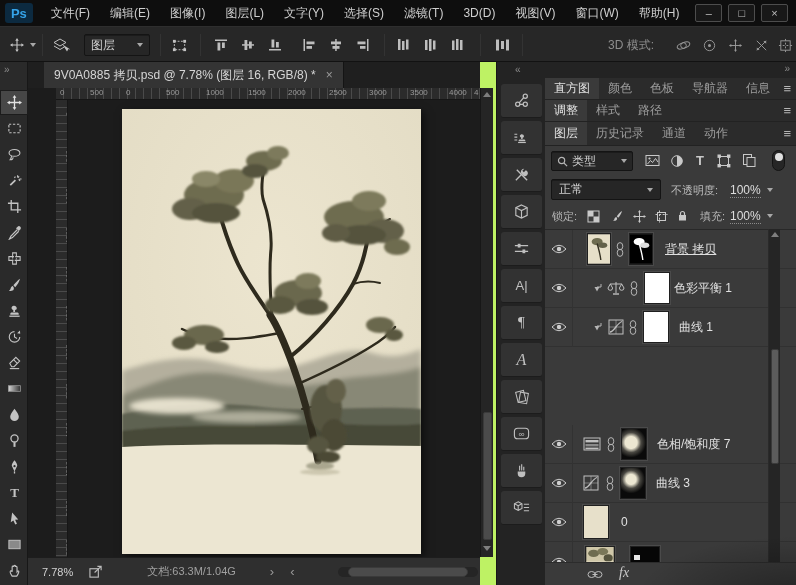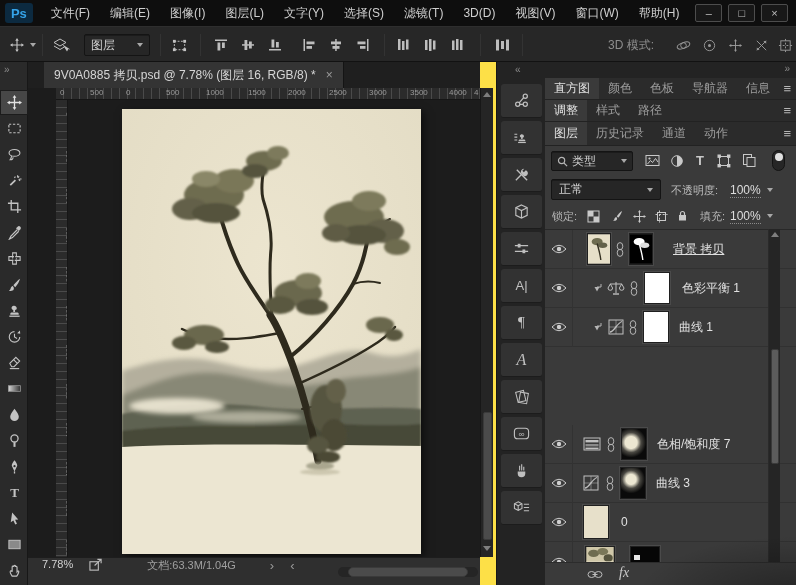--- a/index.html
+++ b/index.html
@@ -1,19 +1,19 @@
 <!DOCTYPE html>
 <html><head>
 <meta charset="utf-8">
 <style>
   *{margin:0;padding:0;box-sizing:border-box}
   html,body{width:796px;height:585px;overflow:hidden}
   body{background:#1e1e1e;font-family:"Liberation Sans","DejaVu Sans",sans-serif;color:#c8c8c8;
        -webkit-font-smoothing:antialiased}
-  #app{position:relative;width:796px;height:585px;background:#fde047}
+  #app{position:relative;width:796px;height:585px;background:#bef264}
   .abs{position:absolute}
   svg{display:block}
   
   #menubar{position:absolute;left:0;top:0;width:796px;height:26px;background:#0e0e0e;display:flex;align-items:center}
   #pslogo{width:28px;height:20px;margin-left:5px;background:#0c2a40;border-radius:3px;color:#35a3e8;
           font-weight:bold;font-size:13px;display:flex;align-items:center;justify-content:center}
   .mi{font-size:12px;color:#cfcfcf;padding:0 10px;line-height:26px;white-space:nowrap}
   .winbtn{width:27px;height:18px;border:1px solid #4d4d4d;border-radius:2px;color:#c0c0c0;font-size:11px;
           display:flex;align-items:center;justify-content:center;margin-left:6px;background:#181818}
   
@@ -35,21 +35,21 @@
   #pasteboard{position:absolute;left:28px;top:88px;width:452px;height:469px;background:#1c1c1c}
   .ruler{background:#2b2b2b;position:absolute;overflow:hidden}
   .rlab{position:absolute;font-size:8px;color:#9a9a9a;top:0}
   .rlabv{position:absolute;font-size:7px;color:#7c7c7c;transform:rotate(-90deg);transform-origin:left top}
   
   .sbtrack{background:#252525;position:absolute}
   .sbthumb{background:#4b4b4b;border:1px solid #3a3a3a;border-radius:2px;position:absolute}
   .tri-up{width:0;height:0;border-left:4px solid transparent;border-right:4px solid transparent;border-bottom:5px solid #7e7e7e}
   .tri-dn{width:0;height:0;border-left:4px solid transparent;border-right:4px solid transparent;border-top:5px solid #7e7e7e}
   
-  #statusbar{position:absolute;left:28px;top:557px;width:452px;height:28px;background:#2f2f2f;border-top:1px solid #1d1d1d;display:flex;align-items:flex-start}
+  #statusbar{position:absolute;left:28px;top:557px;width:452px;height:28px;background:#2f2f2f;border-top:1px solid #1d1d1d;display:flex;align-items:center}
   
   #iconstrip{position:absolute;left:496px;top:62px;width:49px;height:523px;background:#232323;border-left:1px solid #161616}
   .stripbtn{position:absolute;left:4px;width:41px;height:34px;background:#323232;border-radius:3px;
             border-bottom:1px solid #1c1c1c;display:flex;align-items:center;justify-content:center;color:#c2c2c2}
   
   #panels{position:absolute;left:545px;top:62px;width:251px;height:523px;background:#3a3a3a}
   .tabrow{position:absolute;left:0;width:251px;height:22px;background:#2b2b2b;border-bottom:1px solid #222;display:flex}
   .ptab{font-size:12px;color:#9c9c9c;padding:0 9px;display:flex;align-items:center;white-space:nowrap}
   .ptab.active{background:#3a3a3a;color:#e0e0e0}
   .pmenu{position:absolute;right:6px;top:3px;font-size:13px;color:#b5b5b5;letter-spacing:-1px}
@@ -702,21 +702,21 @@
             <ellipse cx="4" cy="10.8" rx="2.8" ry="3.6" fill="none" stroke="#b5b5b5"></ellipse>
           </svg>
         <div class="thumb" style="width:24px;height:32px;margin-left:5px">
           <svg viewBox="0 0 24 32" width="22" height="30">
               <rect width="24" height="32" fill="#000"></rect>
               <ellipse cx="10" cy="8" rx="6" ry="4" fill="#fff"></ellipse>
               <ellipse cx="16" cy="12" rx="5" ry="3" fill="#ddd"></ellipse>
               <path d="M14 28 C13 20 11 14 10 10" stroke="#fff" stroke-width="1.5" fill="none"></path>
             </svg>
         </div>
-        <span class="lname" style="margin-left:20px;text-decoration:underline">背景 拷贝</span>
+        <span class="lname" style="margin-left:12px;text-decoration:underline">背景 拷贝</span>
       </div>
 
       <div class="lrow" style="top:39px">
         <div class="eyebox">
           <svg viewBox="0 0 16 10" width="16" height="10">
               <path d="M1,5 Q8,-2.5 15,5 Q8,12.5 1,5 Z" fill="none" stroke="#cfcfcf"></path>
               <circle cx="8" cy="5" r="2.2" fill="#cfcfcf"></circle>
             </svg>
         </div>
         <svg viewBox="0 0 10 10" width="10" height="10" style="margin-left:20px">
@@ -726,21 +726,21 @@
         <svg viewBox="0 0 18 16" width="18" height="16" style="margin-left:4px" fill="none" stroke="#c0c0c0">
             <path d="M9 2v11M3 4h12"></path>
             <path d="M1 8a2.3 2.3 0 0 0 4.6 0L3.3 4zM12.4 8a2.3 2.3 0 0 0 4.6 0L14.7 4z"></path>
             <path d="M6 14h6" stroke-width="1.4"></path>
           </svg>
         <svg viewBox="0 0 8 15" width="8" height="15" style="margin-left:5px">
             <ellipse cx="4" cy="4.2" rx="2.8" ry="3.6" fill="none" stroke="#b5b5b5"></ellipse>
             <ellipse cx="4" cy="10.8" rx="2.8" ry="3.6" fill="none" stroke="#b5b5b5"></ellipse>
           </svg>
         <div class="thumb" style="width:26px;height:32px;margin-left:6px;background:#fff"></div>
-        <span class="lname" style="margin-left:12px">色彩平衡 1</span>
+        <span class="lname" style="margin-left:4px">色彩平衡 1</span>
       </div>
 
       <div class="lrow" style="top:78px">
         <div class="eyebox">
           <svg viewBox="0 0 16 10" width="16" height="10">
               <path d="M1,5 Q8,-2.5 15,5 Q8,12.5 1,5 Z" fill="none" stroke="#cfcfcf"></path>
               <circle cx="8" cy="5" r="2.2" fill="#cfcfcf"></circle>
             </svg>
         </div>
         <svg viewBox="0 0 10 10" width="10" height="10" style="margin-left:20px">

